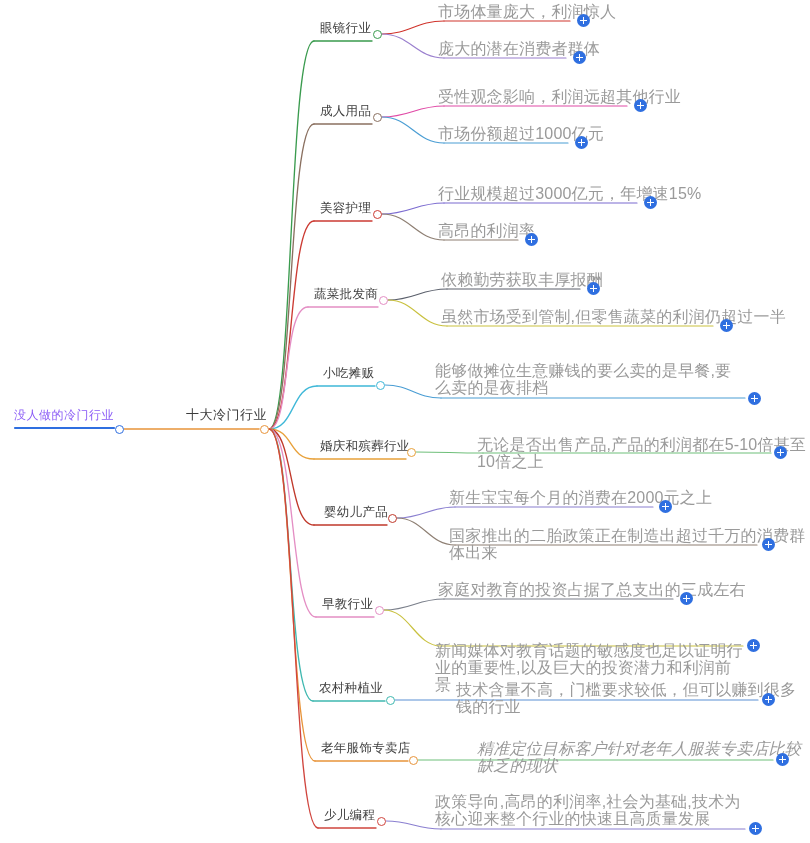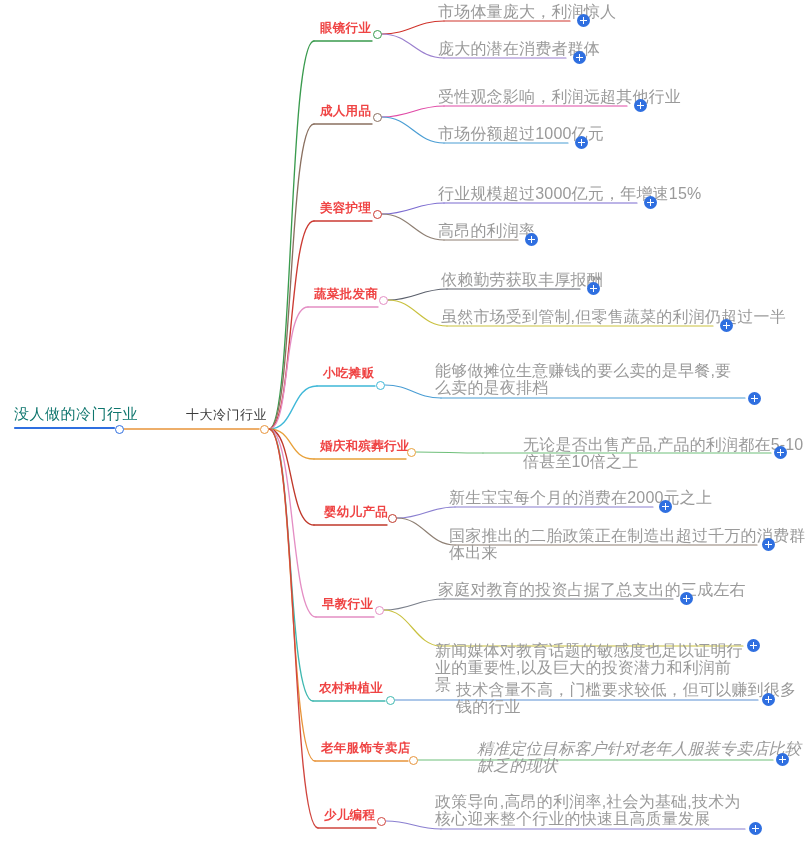--- a/index.html
+++ b/index.html
@@ -5,32 +5,32 @@
   html,body{margin:0;padding:0;background:#ffffff;}
   body{
     width:810px;height:843px;position:relative;overflow:hidden;
     font-family:"Liberation Sans","DejaVu Sans",sans-serif;
   }
   #stage{position:absolute;inset:0;width:810px;height:843px;}
   svg.links{position:absolute;left:0;top:0;width:810px;height:843px;pointer-events:none;}
 
   
   .root-label{
-    font-size:15px;color:#0f766e;font-weight:400;
+    font-size:12px;color:#8b5cf6;font-weight:400;
     position:absolute;left:14px;top:418px;transform:translateY(-100%);
     letter-spacing:.5px;
   }
   
   .l1-label{
     font-size:13px;color:#3b3b3b;font-weight:400;
     position:absolute;transform:translateY(-100%);letter-spacing:.5px;
   }
   
   .l2-label{
-    font-size:12.5px;color:#ef4444;font-weight:700;
+    font-size:12.5px;color:#404040;font-weight:400;
     position:absolute;transform:translateY(-100%);letter-spacing:.3px;
   }
   
   .leaf-label{
     font-size:16px;color:#9a9a9a;font-weight:400;line-height:17px;
     position:absolute;letter-spacing:.2px;
   }
   .circ{
     position:absolute;width:9px;height:9px;border-radius:50%;
     background:#ffffff;box-sizing:border-box;border:1.6px solid #888;
@@ -137,21 +137,21 @@
       <div class="leaf-label" style="left: 441px; top: 271px;">依赖勤劳获取丰厚报酬</div>
       <div class="plus" style="left: 587px; top: 282px;"></div>
       <div class="leaf-label" style="left: 441px; top: 308px;">虽然市场受到管制,但零售蔬菜的利润仍超过一半</div>
       <div class="plus" style="left: 720px; top: 319px;"></div>
       <div class="l2-label" style="left: 323px; top: 382px;">小吃摊贩</div>
       <div class="circ" style="left: 375.5px; top: 380.5px; border-color: rgb(63, 184, 216);"></div>
       <div class="leaf-label" style="left: 435px; top: 362px; width: 310px; white-space: normal;">能够做摊位生意赚钱的要么卖的是早餐,要么卖的是夜排档</div>
       <div class="plus" style="left: 748px; top: 392px;"></div>
       <div class="l2-label" style="left: 320px; top: 455px;">婚庆和殡葬行业</div>
       <div class="circ" style="left: 406.5px; top: 447.5px; border-color: rgb(232, 161, 58);"></div>
-      <div class="leaf-label" style="left: 477px; top: 436px; margin-left: 46px;">无论是否出售产品,产品的利润都在5-10倍甚至10倍之上</div>
+      <div class="leaf-label" style="left: 477px; top: 436px;">无论是否出售产品,产品的利润都在5-10倍甚至10倍之上</div>
       <div class="plus" style="left: 774px; top: 446px;"></div>
       <div class="l2-label" style="left: 324px; top: 521px; text-align: center;">婴幼儿产品</div>
       <div class="circ" style="left: 387.5px; top: 513.5px; border-color: rgb(192, 57, 43);"></div>
       <div class="leaf-label" style="left: 449px; top: 489px;">新生宝宝每个月的消费在2000元之上</div>
       <div class="plus" style="left: 659px; top: 500px;"></div>
       <div class="leaf-label" style="left: 449px; top: 527px;">国家推出的二胎政策正在制造出超过千万的消费群体出来</div>
       <div class="plus" style="left: 762px; top: 538px;"></div>
       <div class="l2-label" style="left: 322px; top: 613px;">早教行业</div>
       <div class="circ" style="left: 374.5px; top: 605.5px; border-color: rgb(228, 142, 196);"></div>
       <div class="leaf-label" style="left: 438px; top: 581px;">家庭对教育的投资占据了总支出的三成左右</div>

